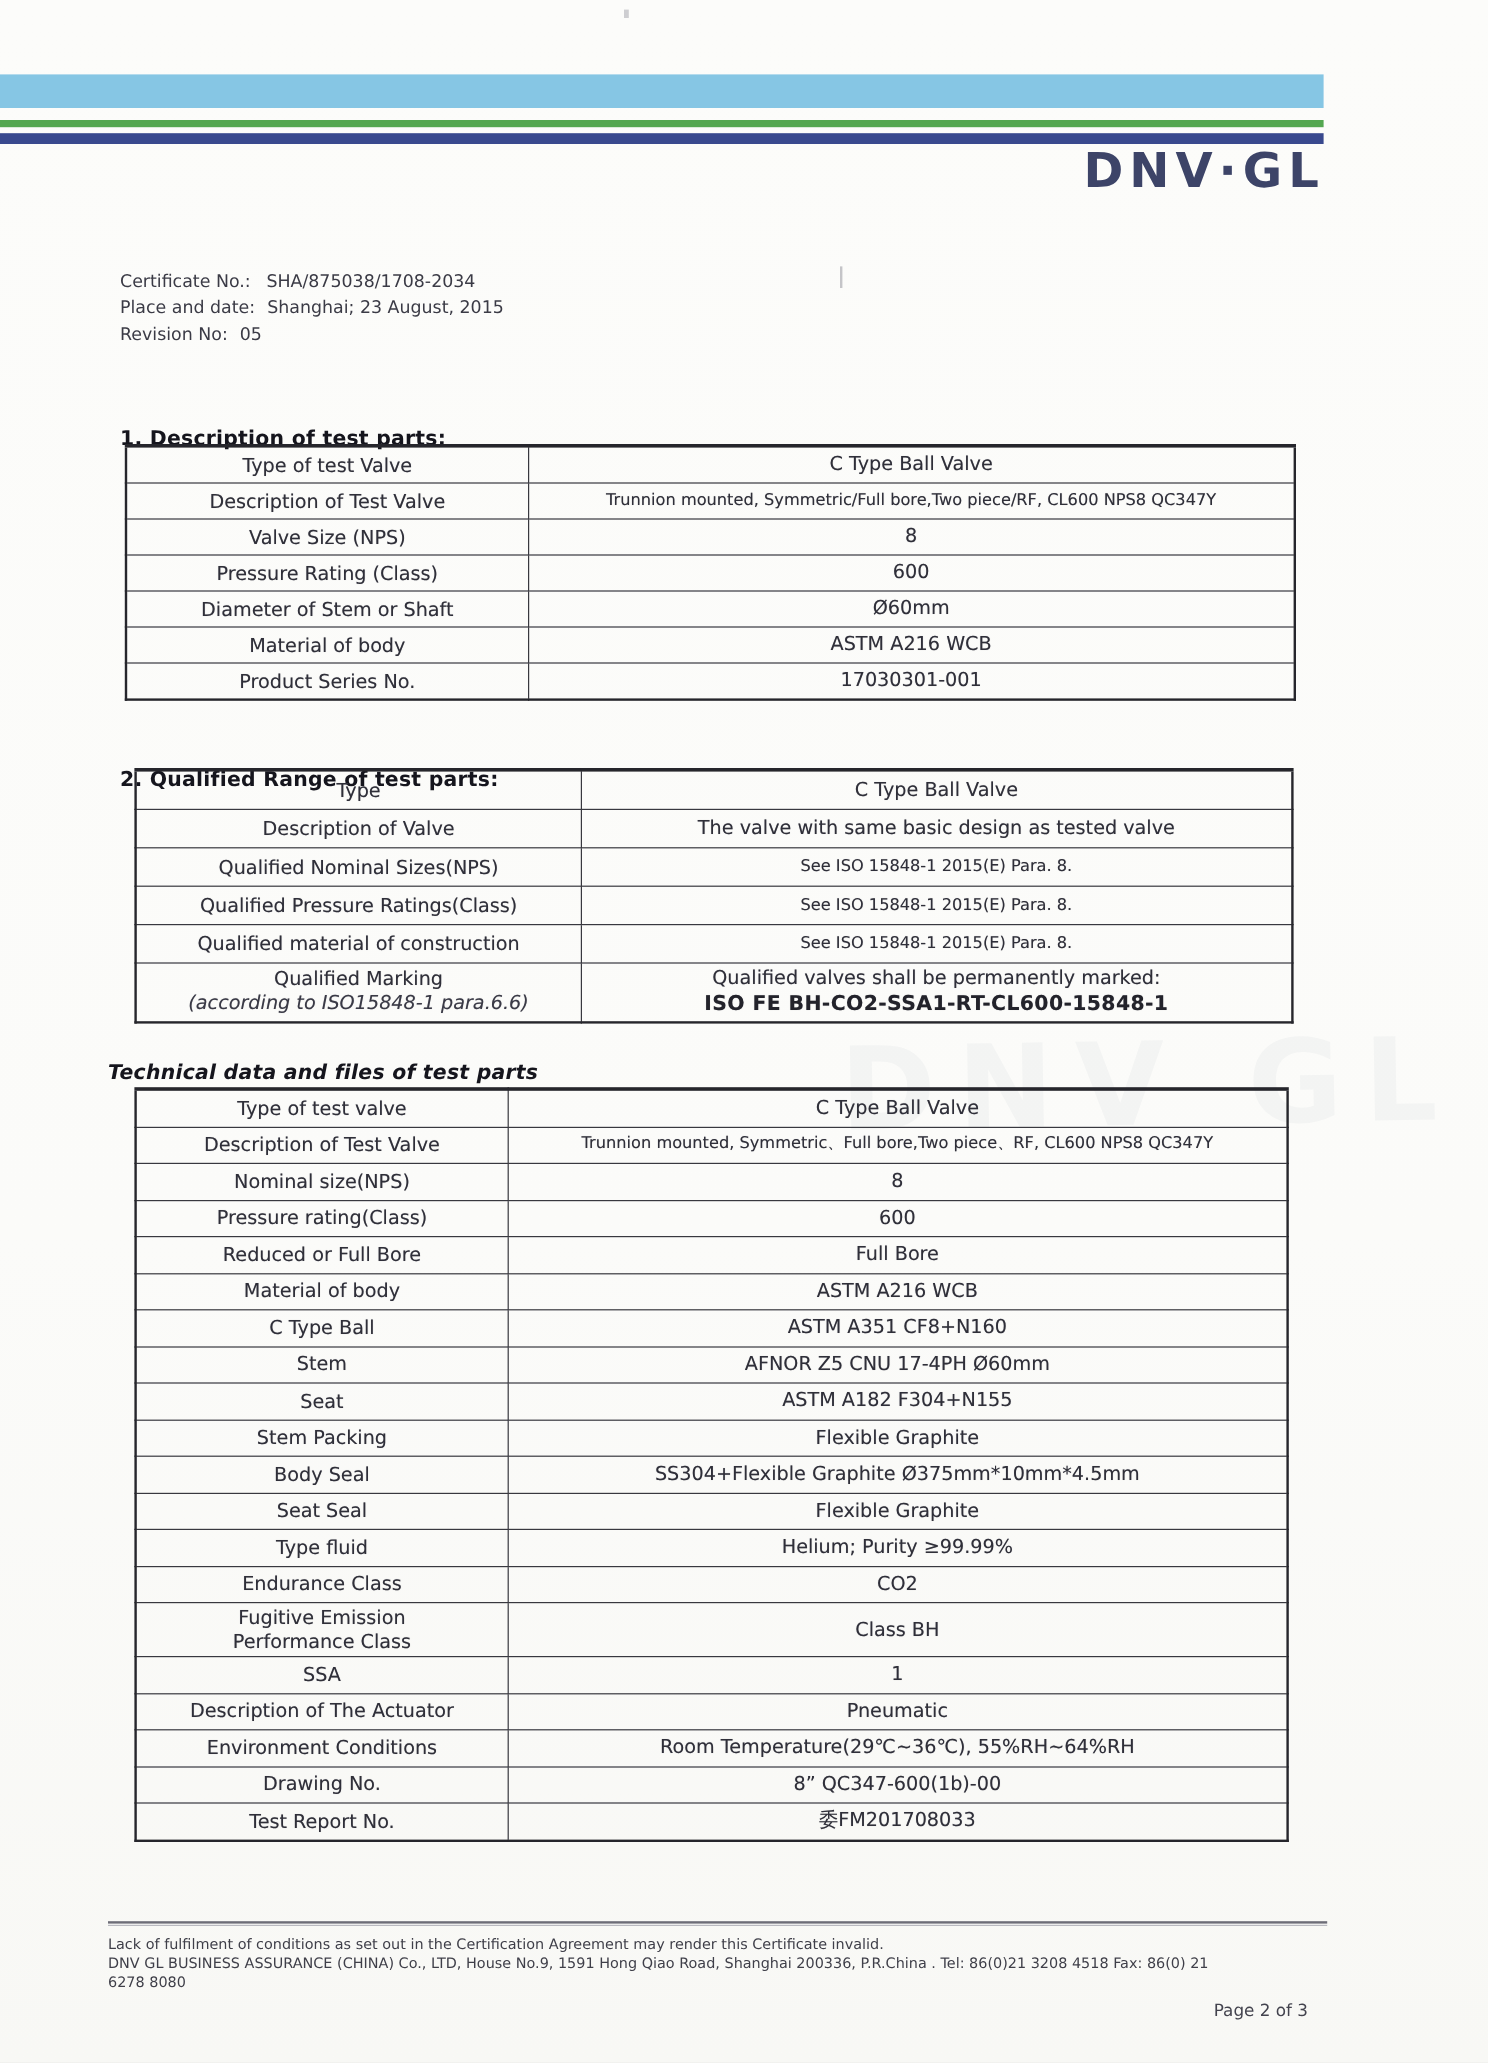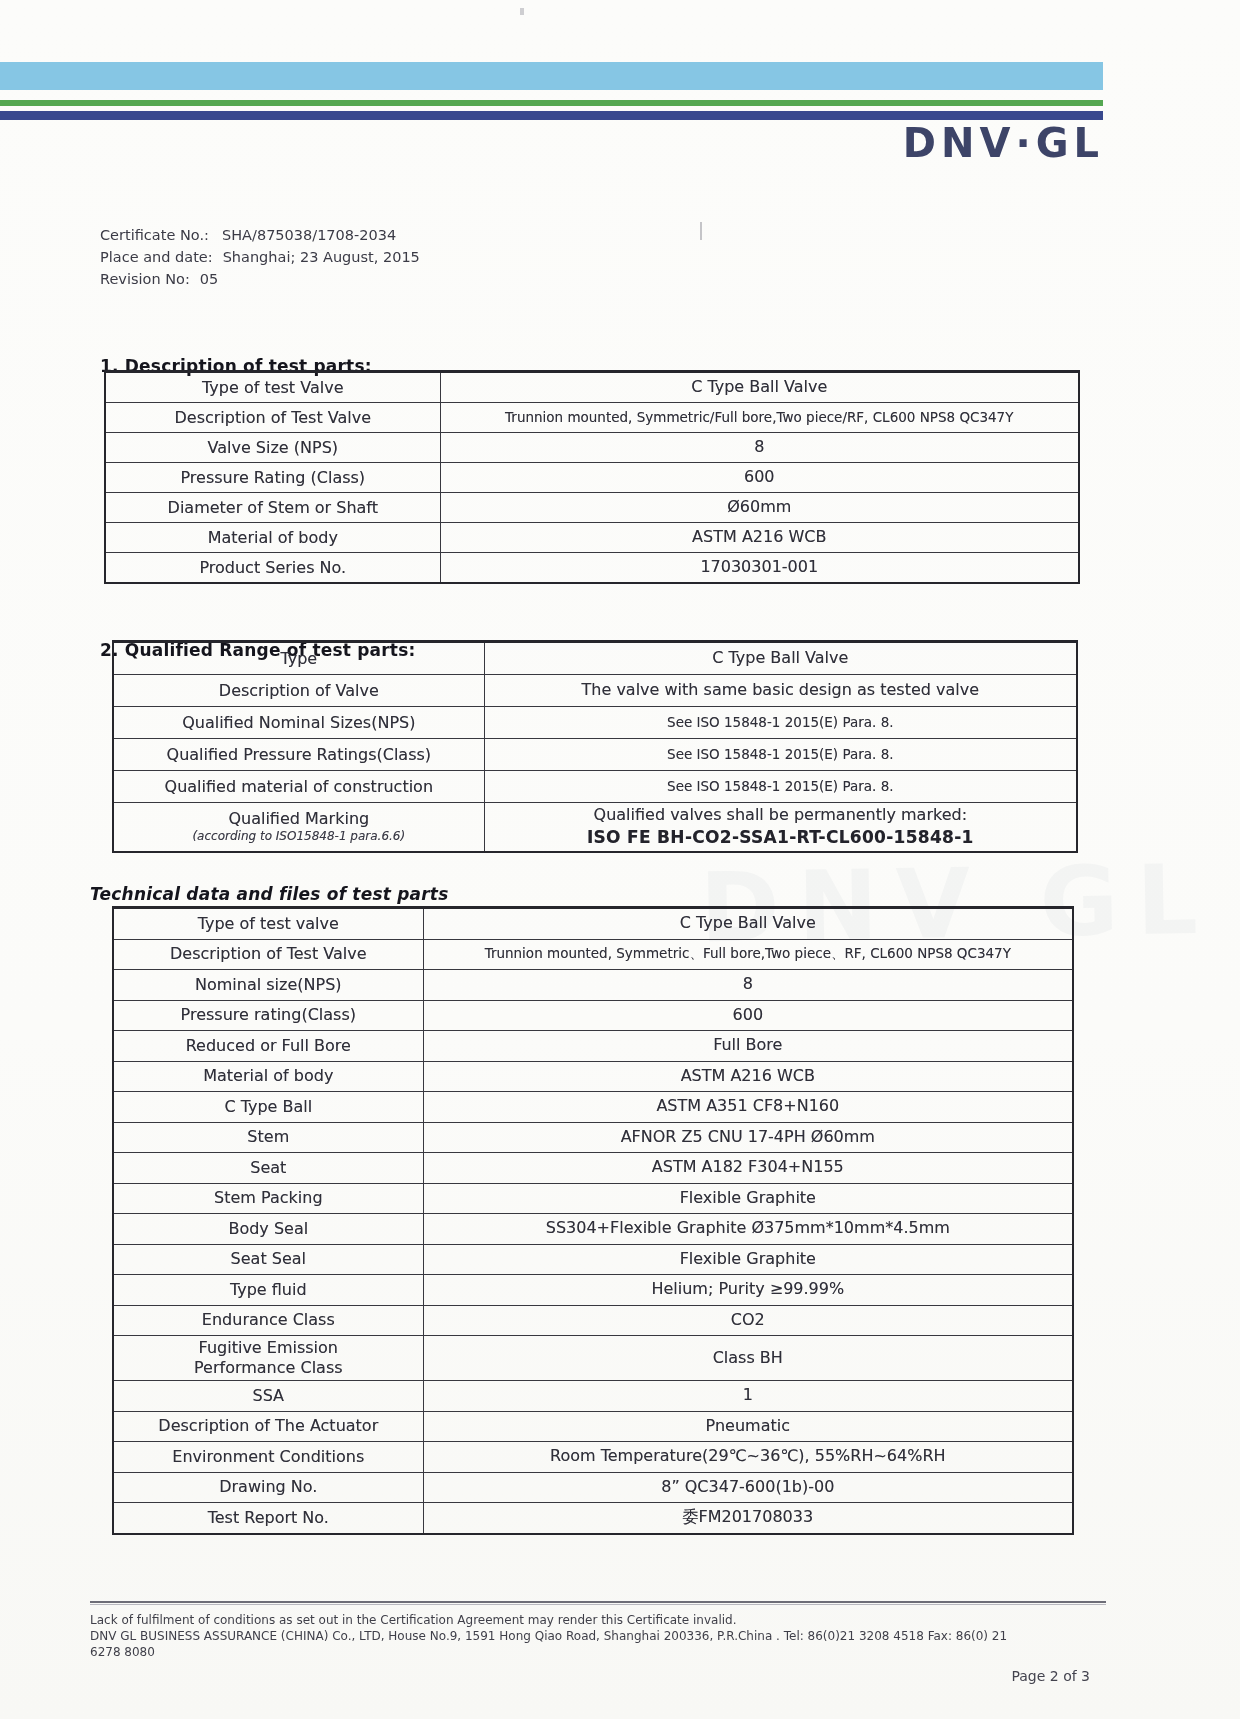--- a/index.html
+++ b/index.html
@@ -40,21 +40,21 @@
   .t1{left:104px;top:370px;width:976px;}
   .t1 td{height:25px;}
   .t1 .c1{width:34.4%;}
   .t2{left:112px;top:640px;width:966px;}
   .t2 td{height:27px;}
   .t2 .c1{width:38.5%;}
   .t3{left:112px;top:906px;width:962px;}
   .t3 td{height:25.5px;}
   .t3 .c1{width:32.3%;}
   td .lbl-main{white-space:pre-line;line-height:1.25;}
-  td .note{font-style:italic;font-size:12px;color:#3a3a46;line-height:1.3;}
+  td .note{font-style:italic;font-size:16px;color:#3a3a46;line-height:1.3;}
   td .val-main{line-height:1.3;}
   td .val-main.small{font-size:13.5px;}
   td .val-bold{font-weight:700;font-size:17px;letter-spacing:.3px;color:#23232b;line-height:1.35;}
   
   .footrule{position:absolute;left:90px;top:1601px;width:1016px;height:1px;
     border-top:2px solid #6d6d77;border-bottom:1px solid #b9b9c0;}
   .footer{position:absolute;left:90px;top:1612px;font-size:12px;line-height:16px;color:#3f3f49;white-space:nowrap;}
   .pageno{position:absolute;top:1668px;right:150px;font-size:14px;color:#43434e;}
   
   .artifact-tick{position:absolute;left:700px;top:222px;width:2px;height:18px;background:rgba(80,80,96,.32);}

